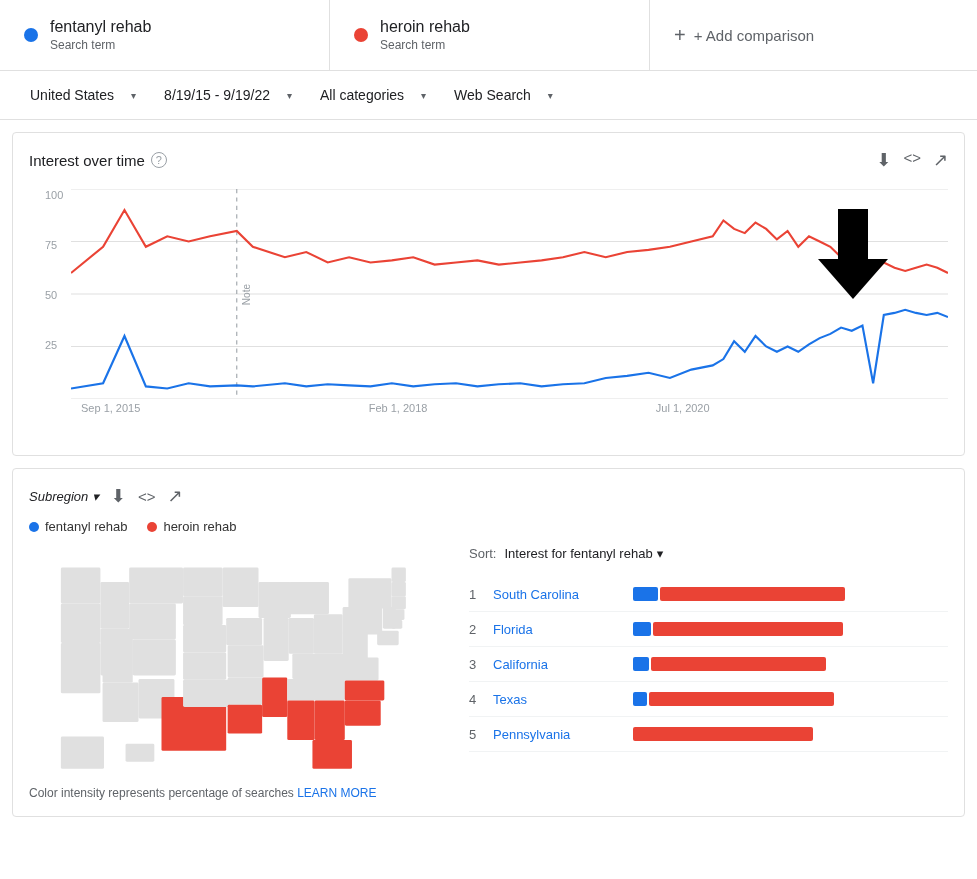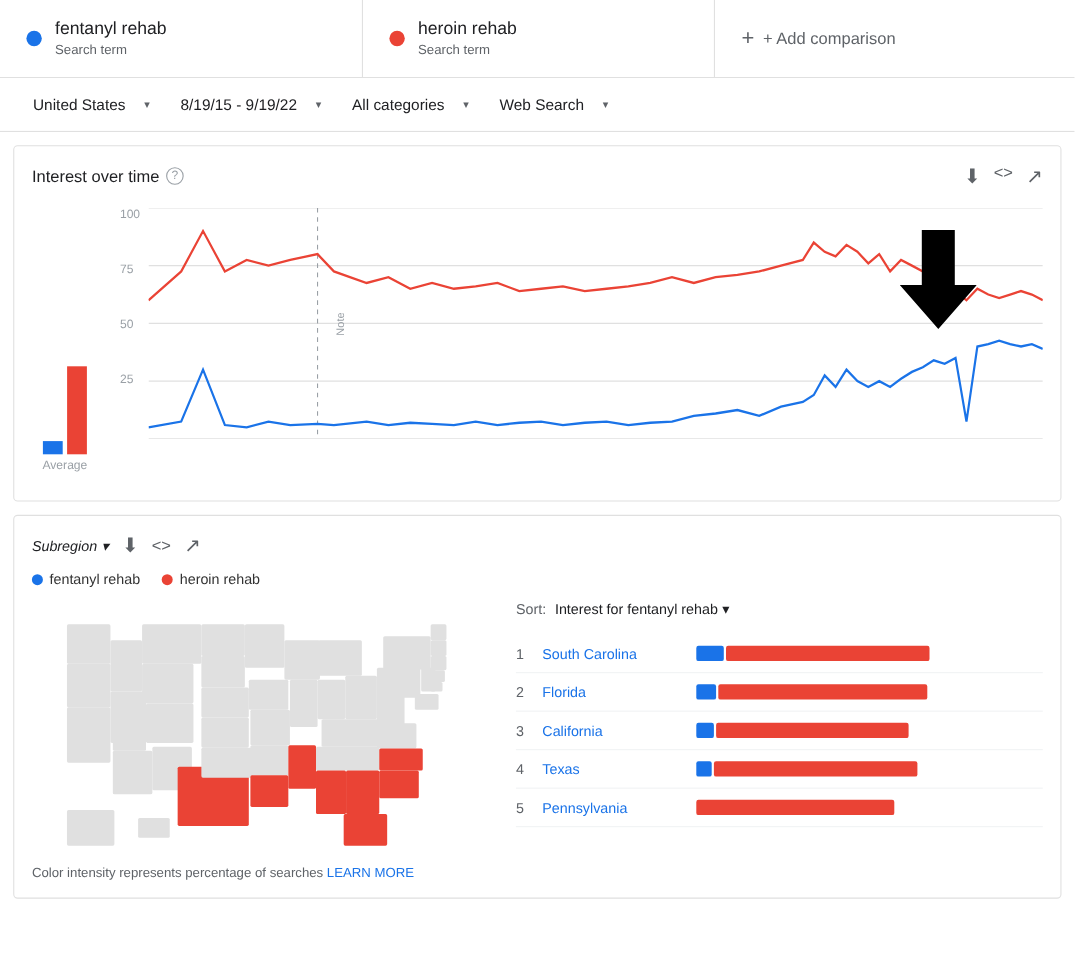--- a/index.html
+++ b/index.html
@@ -135,20 +135,21 @@
       font-size: 11px;
       color: #9aa0a6;
       margin-top: 4px;
       text-align: center;
     }
 
     .line-chart-area {
       flex: 1;
       height: 100%;
       position: relative;
+      margin-left: 12px;
     }
 
     
     .chart-svg {
       width: 100%;
       height: 210px;
     }
 
     .x-labels {
       display: flex;
@@ -352,27 +353,20 @@
     </div>
     <div class="section-actions">
       <span class="action-icon">⬇</span>
       <span class="action-icon" style="font-size:15px;">&lt;&gt;</span>
       <span class="action-icon">↗</span>
     </div>
   </div>
 
   <div class="chart-container">
 
-    <div class="average-bars">
-      <div class="avg-bars-group">
-        <div class="avg-bar-blue" style="height:12px;"></div>
-        <div class="avg-bar-red" style="height:80px;"></div>
-      </div>
-      <div class="avg-label">Average</div>
-    </div>
 
     <div class="line-chart-area" style="position:relative;">
       
       <div style="position:absolute;left:0;top:0;height:200px;display:flex;flex-direction:column;justify-content:space-between;font-size:11px;color:#9aa0a6;padding:0 4px;width:30px;">
         <span>100</span>
         <span>75</span>
         <span>50</span>
         <span>25</span>
         <span></span>
       </div>
@@ -396,20 +390,26 @@
         <line x1="0" y1="200" x2="820" y2="200" stroke="#e0e0e0" stroke-width="1"></line>
 
         <line x1="155" y1="0" x2="155" y2="200" stroke="#9aa0a6" stroke-width="1" stroke-dasharray="4,4"></line>
 
         <polyline fill="none" stroke="#ea4335" stroke-width="2" points="0,80 30,55 50,20 70,55 90,45 110,50 130,45 155,40 170,55 200,65 220,60 240,70 260,65 280,70 300,68 320,65 340,72 360,70 380,68 400,72 420,70 440,68 460,65 480,60 500,65 520,60 540,58 560,55 580,50 600,45 610,30 620,38 630,42 640,32 650,38 660,48 670,40 680,55 690,45 700,50 710,55 720,65 730,75 740,72 750,80 760,70 770,75 780,78 790,75 800,72 810,75 820,80"></polyline>
 
         <polyline fill="none" stroke="#1a73e8" stroke-width="2" points="0,190 30,185 50,140 70,188 90,190 110,185 130,188 155,187 170,188 200,185 220,188 240,186 260,187 280,188 300,185 320,188 340,186 360,185 380,188 400,186 420,185 440,188 460,186 480,185 500,180 520,178 540,175 560,180 580,172 600,168 610,162 620,145 630,155 640,140 650,150 660,155 670,150 680,155 690,148 700,142 710,138 720,132 730,135 740,130 750,185 760,120 770,118 780,115 790,118 800,120 810,118 820,122"></polyline>
       </svg>
 
       
+      <div class="x-labels" style="margin-left:30px;">
+        <span>Sep 1, 2015</span>
+        <span>Feb 1, 2018</span>
+        <span>Jul 1, 2020</span>
+        <span></span>
+      </div>
     </div>
   </div>
 </div>
 
 <div class="section-panel">
   <div class="breakdown-header">
     <div class="breakdown-actions">
       <button class="subregion-btn">
         <span>Subregion</span>
         <span>▾</span>

